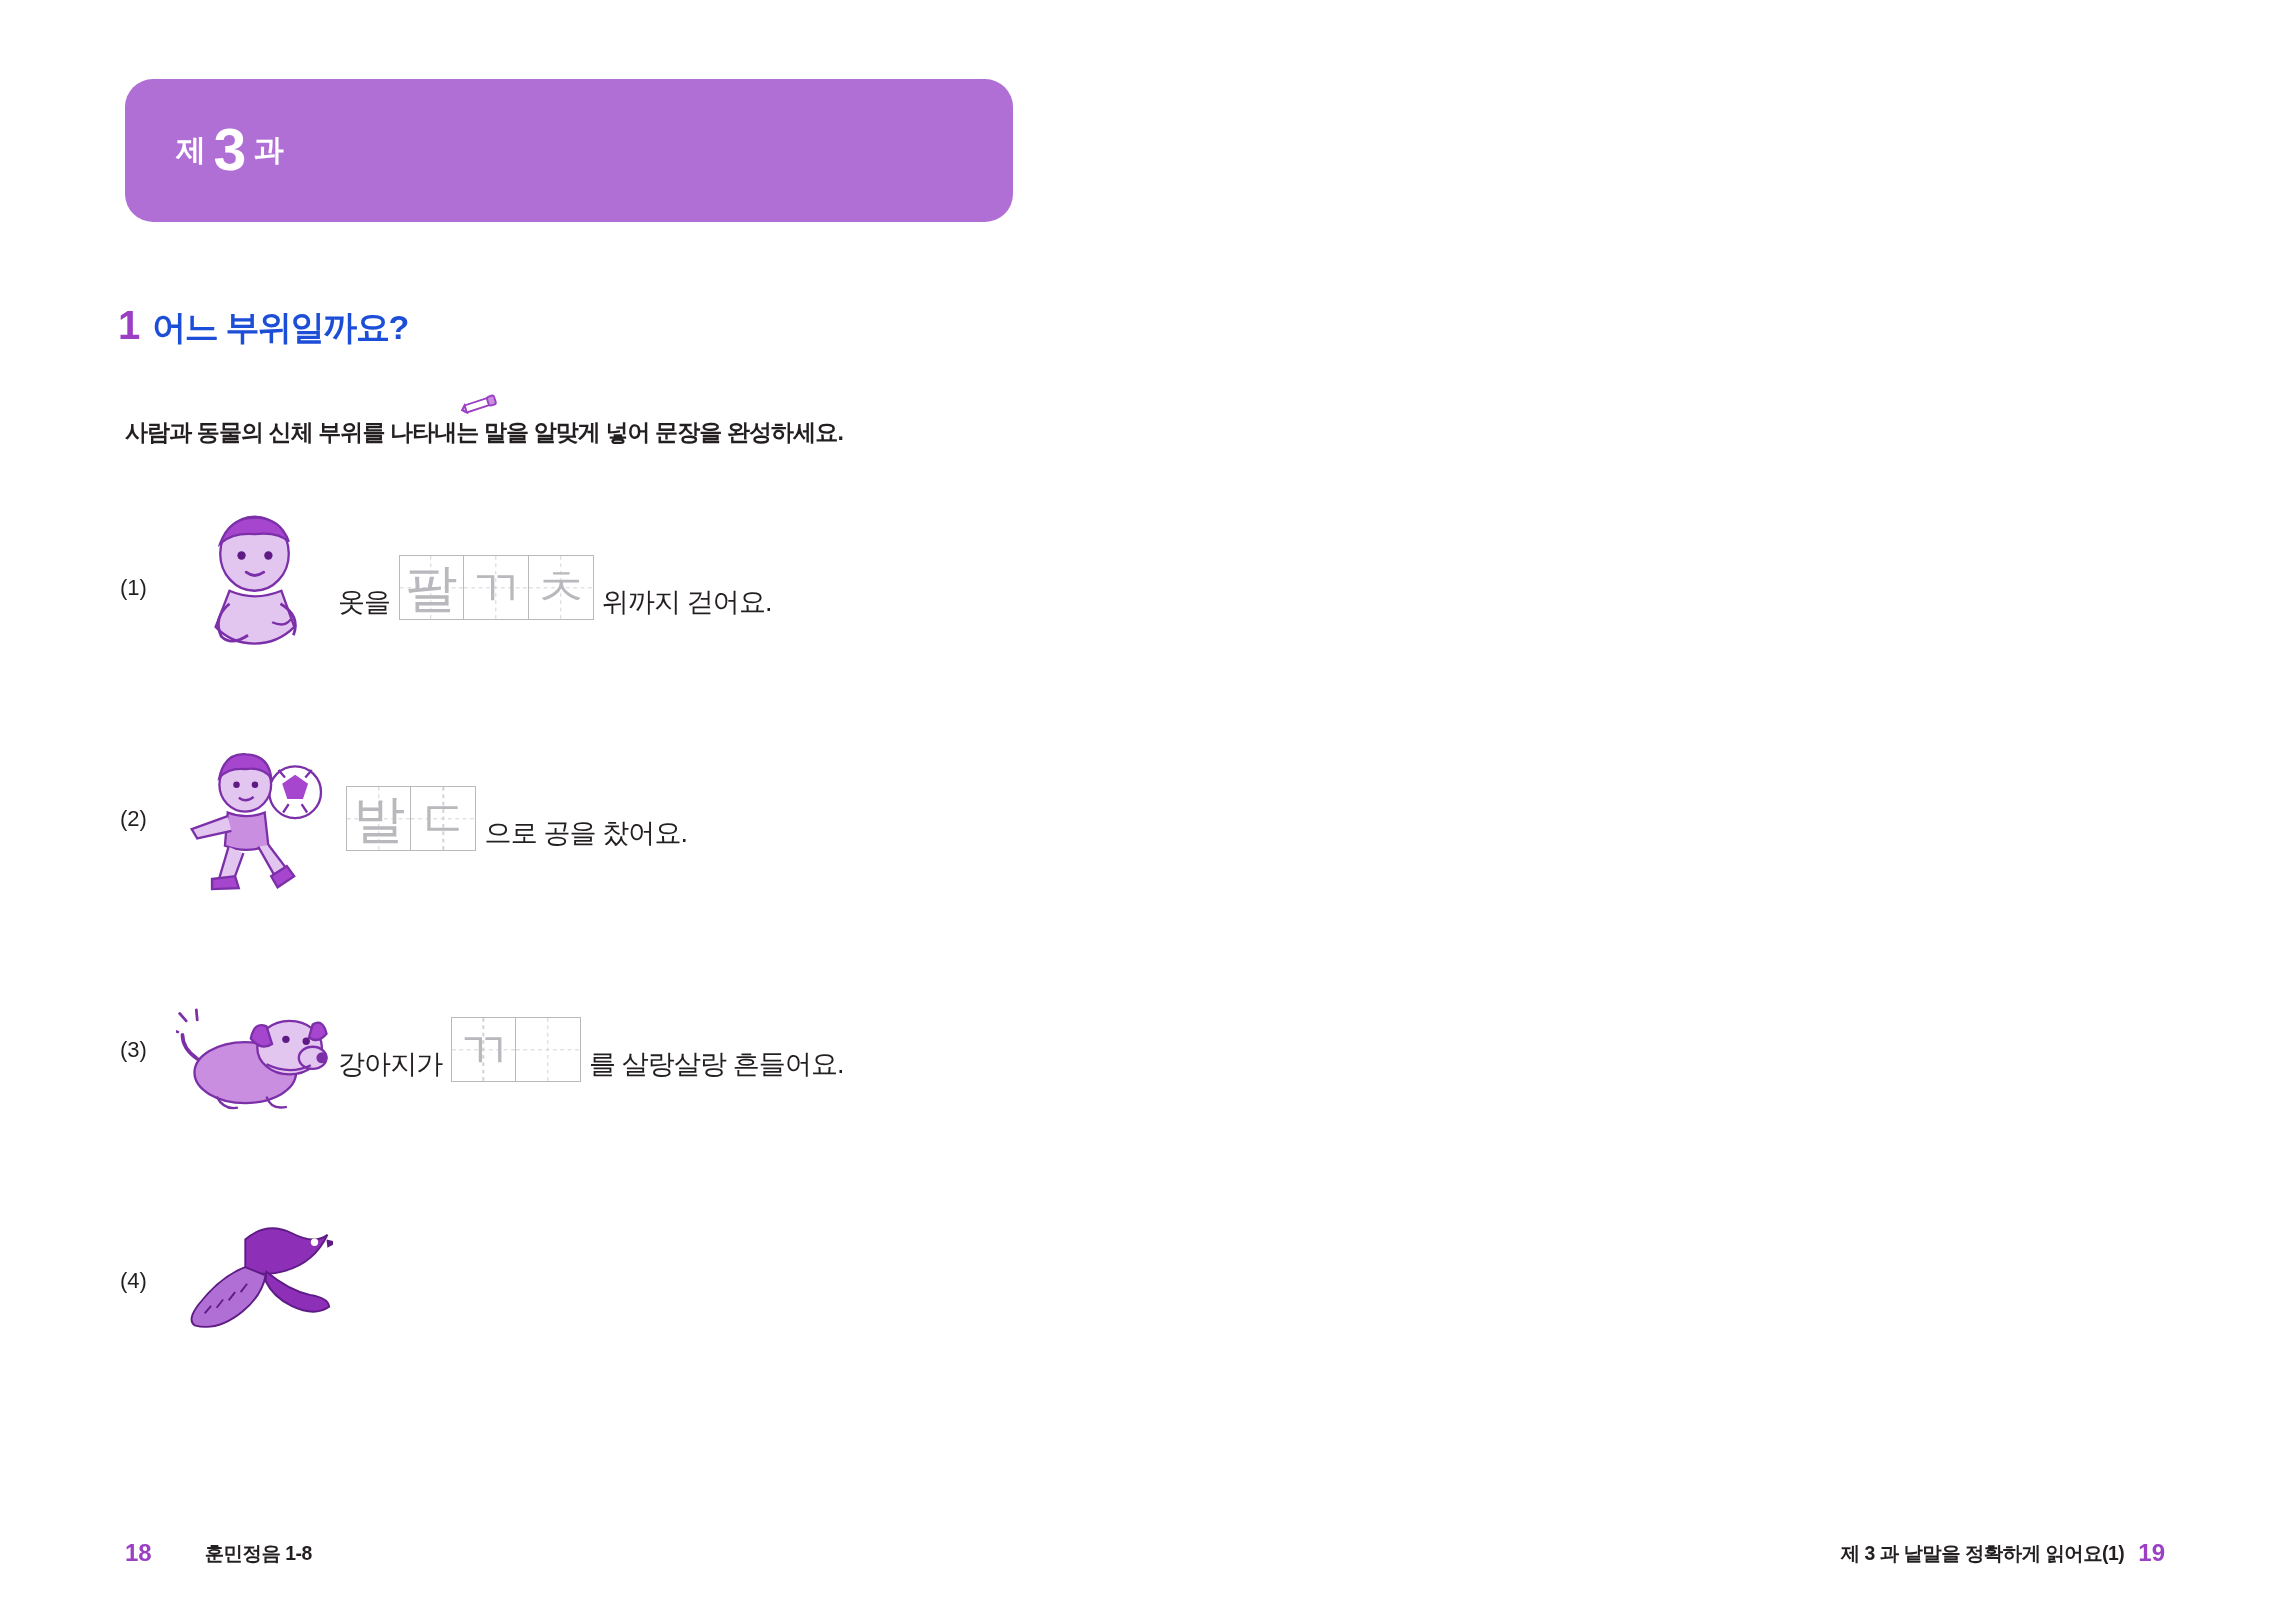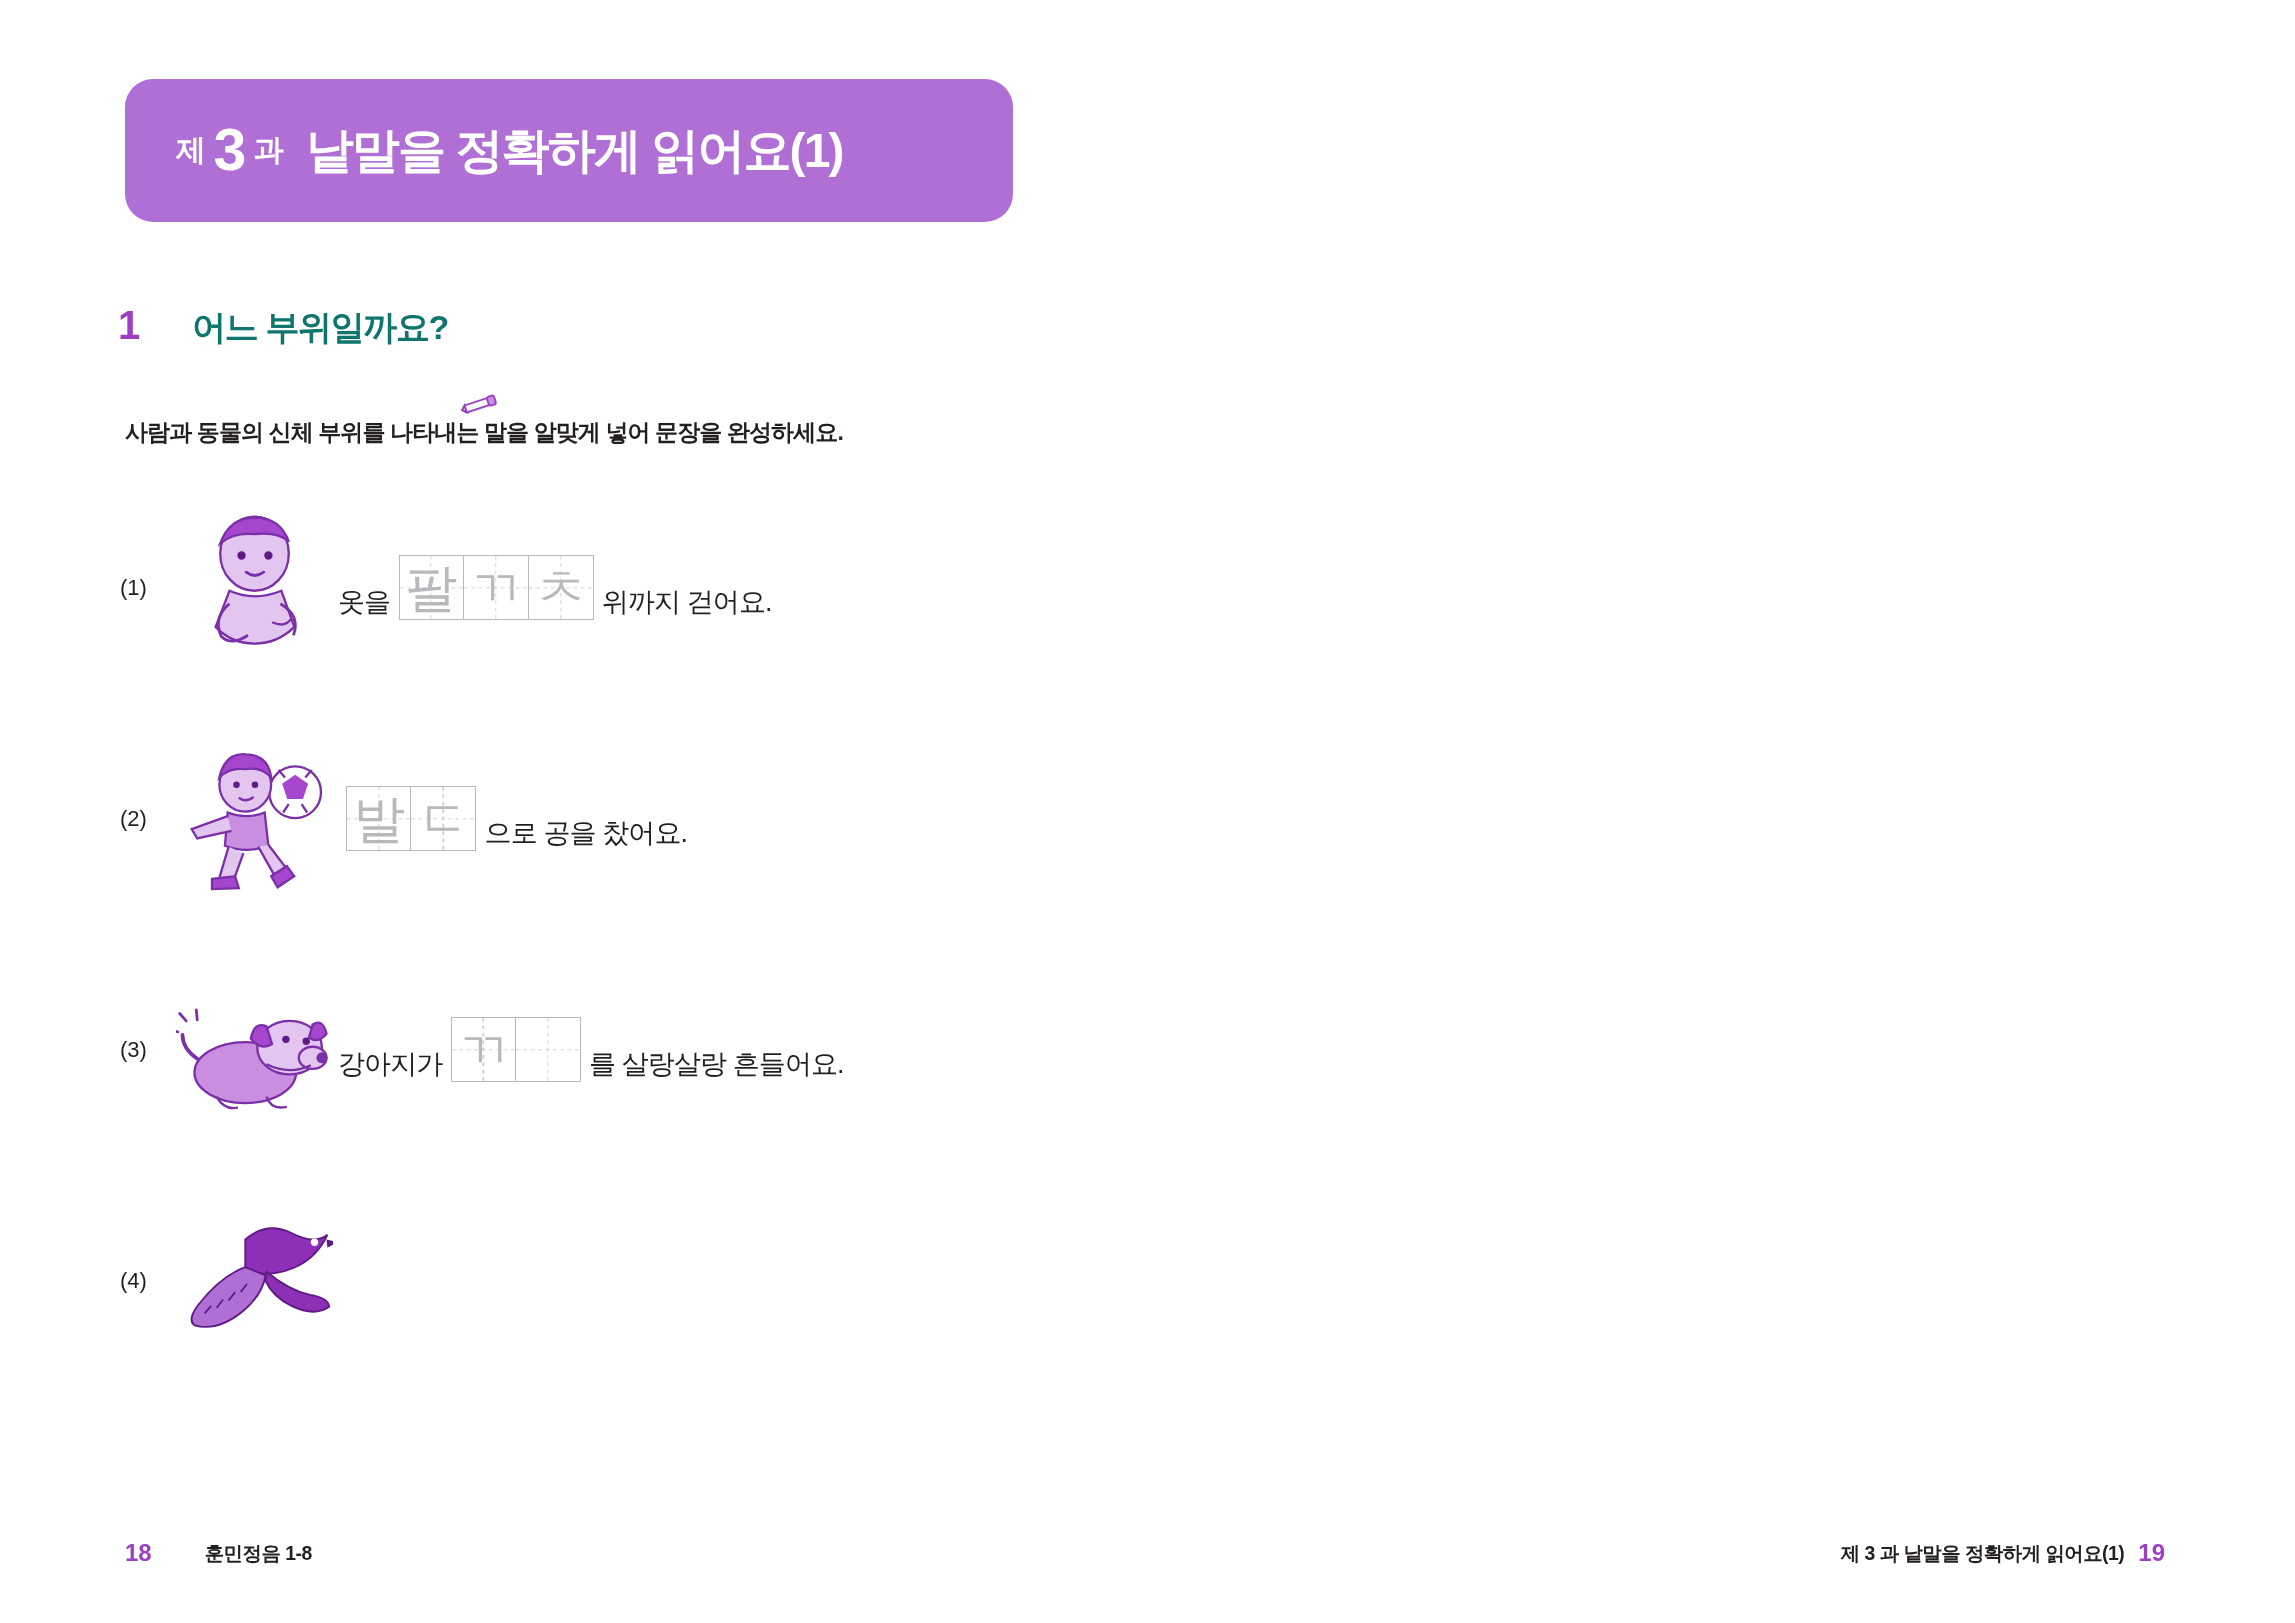--- a/index.html
+++ b/index.html
@@ -84,24 +84,23 @@
   .section-num {
     font-size: 40px;
     font-weight: 800;
     color: #9b3fc4;
     margin-right: 12px;
     line-height: 1;
   }
   .section-title {
     font-size: 34px;
     font-weight: 800;
-    color: #0f766e;
+    color: #1d4ed8;
     letter-spacing: -1.4px;
     line-height: 1;
-    margin-left: 40px;
   }
 
   .instruction {
     display: flex;
     align-items: center;
   }
   .pencil-icon {
     width: 40px;
     height: 28px;
     margin-right: 12px;
@@ -245,21 +244,20 @@
 <body>
 
 <div class="page">
 
   <div class="left-page">
 
     <div class="chapter-banner">
       <span class="je">제</span>
       <span class="num">3</span>
       <span class="gwa">과</span>
-      <span class="title">낱말을 정확하게 읽어요(1)</span>
     </div>
 
     <div class="section-head sec1">
       <span class="section-num">1</span>
       <span class="section-title">어느 부위일까요?</span>
     </div>
 
     <div class="instruction inst1">
       <span class="pencil-icon">
         <svg viewBox="0 0 86 60" width="40" height="28">

